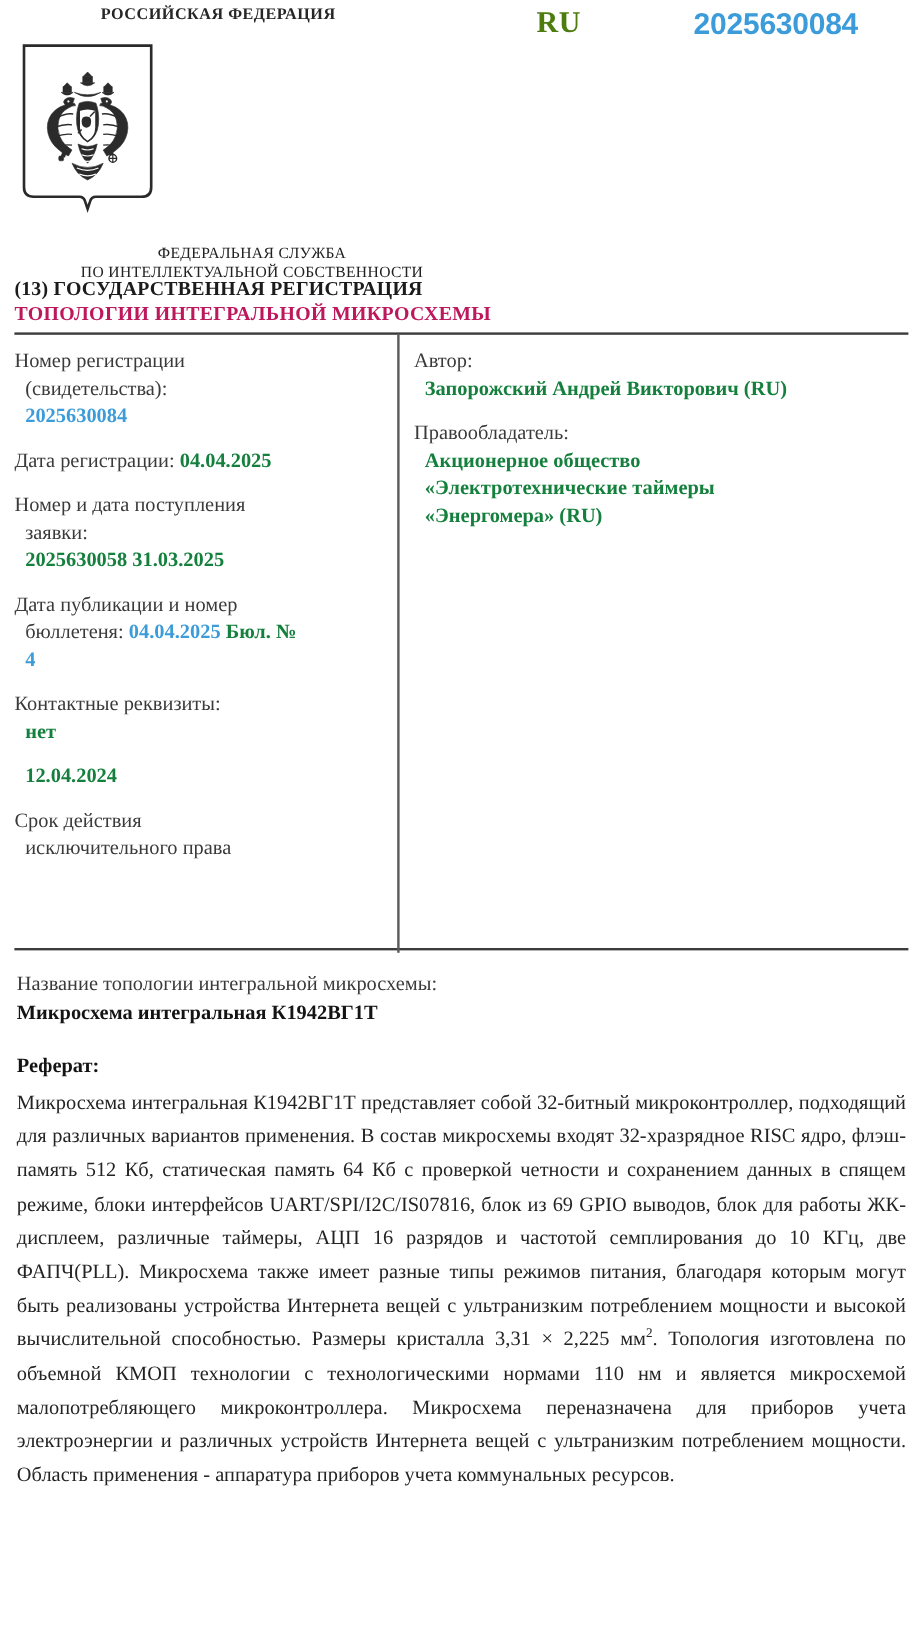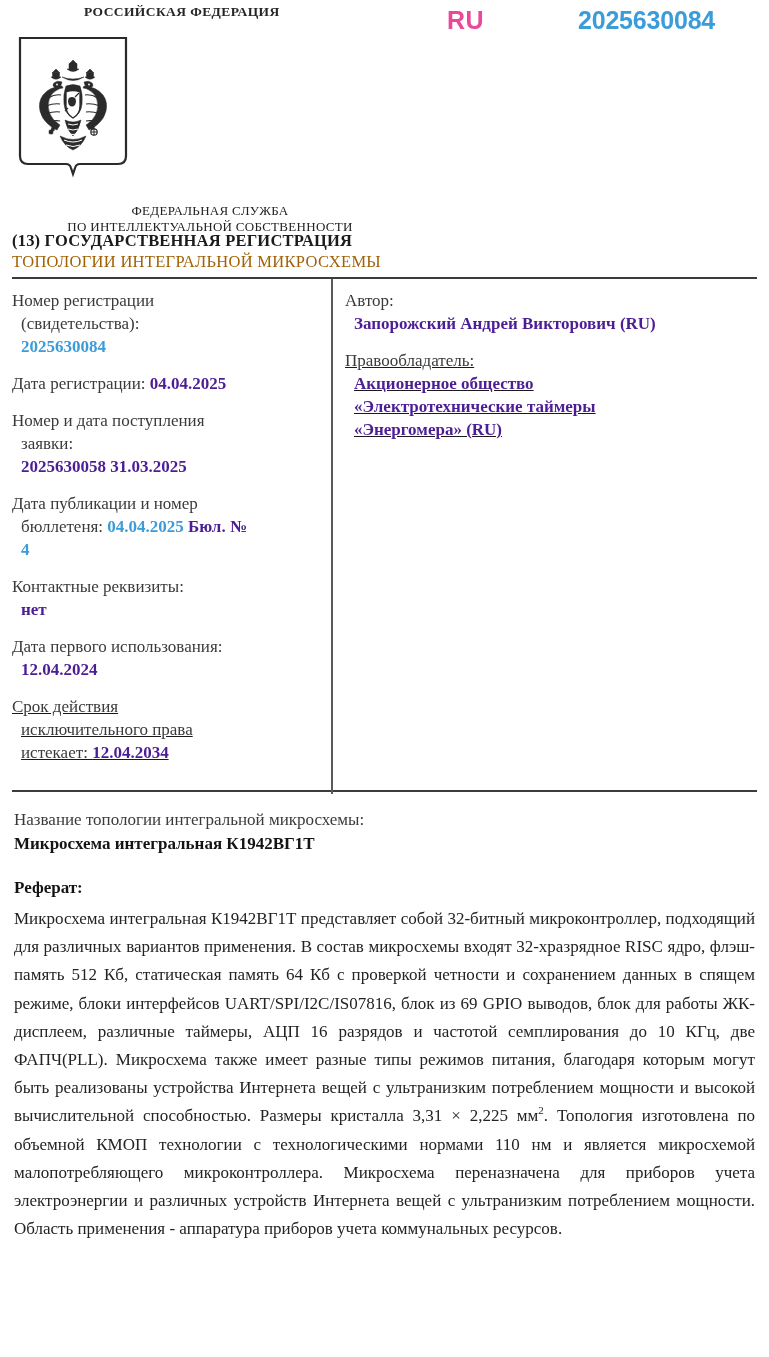--- a/index.html
+++ b/index.html
@@ -36,24 +36,24 @@
     font-family: "Liberation Serif", "DejaVu Serif", serif;
     font-size: 13.5px;
     font-weight: bold;
     letter-spacing: 0.4px;
     color: #262626;
   }
   .ru-code {
     position: absolute;
     left: 447px;
     top: 6px;
-    font-family: Liberation Sans, sans-serif;
+    font-family: Liberation Serif, serif;
     font-size: 25px;
     font-weight: bold;
-    color: #ec4899;
+    color: #4d7c0f;
     letter-spacing: 0.5px;
   }
   .reg-number-top {
     position: absolute;
     left: 578px;
     top: 6px;
     font-family: "Liberation Sans", "DejaVu Sans", sans-serif;
     font-size: 25px;
     font-weight: bold;
     letter-spacing: -0.2px;
@@ -92,23 +92,23 @@
     font-weight: bold;
     letter-spacing: 0.2px;
     color: #1b1b1b;
     white-space: nowrap;
   }
   .doc-kind-2 {
     position: absolute;
     left: 12px;
     top: 252px;
     font-size: 16.5px;
-    font-weight: normal;
+    font-weight: bold;
     letter-spacing: 0.3px;
-    color: #a16207;
+    color: #be185d;
     white-space: nowrap;
   }
 
   
   .bib {
     position: absolute;
     left: 12px;
     top: 277px;
     width: 745px;
     height: 515px;
@@ -133,35 +133,35 @@
   }
   .bib-right {
     position: absolute;
     left: 333px;
     top: 0;
     width: 410px;
     padding-top: 10px;
   }
 
   .field { margin-bottom: 14px; }
-  .field:last-child { margin-bottom: 0; text-decoration: underline; }
+  .field:last-child { margin-bottom: 0; }
   .flabel {
     font-size: 17px;
     line-height: 23px;
     color: #3a3a3a;
   }
   .findent {
     padding-left: 9px;
     font-size: 17px;
     line-height: 23px;
     color: #3a3a3a;
   }
   .fval {
     font-weight: bold;
-    color: #4c1d95;
+    color: #15803d;
   }
   .accent { color: #3b9cd9; font-weight: bold; }
   .accent-num {
     padding-left: 9px;
     font-size: 17px;
     line-height: 23px;
     color: #3b9cd9;
     font-weight: bold;
   }
 
@@ -313,28 +313,26 @@
         <div class="findent"><span>бюллетеня: </span><span class="accent">04.04.2025</span><span class="fval">&nbsp;</span><span class="fval">Бюл. №</span></div>
         <div class="accent-num">4</div>
       </div>
 
       <div class="field">
         <div class="flabel">Контактные реквизиты:</div>
         <div class="findent fval">нет</div>
       </div>
 
       <div class="field">
-        <div class="flabel">Дата первого использования:</div>
         <div class="findent fval">12.04.2024</div>
       </div>
 
       <div class="field">
         <div class="flabel">Срок действия</div>
         <div class="findent">исключительного права</div>
-        <div class="findent"><span>истекает: </span><span class="fval">12.04.2034</span></div>
       </div>
 
     </div>
 
     <div class="bib-right">
 
       <div class="field">
         <div class="flabel">Автор:</div>
         <div class="findent fval">Запорожский Андрей Викторович (RU)</div>
       </div>

